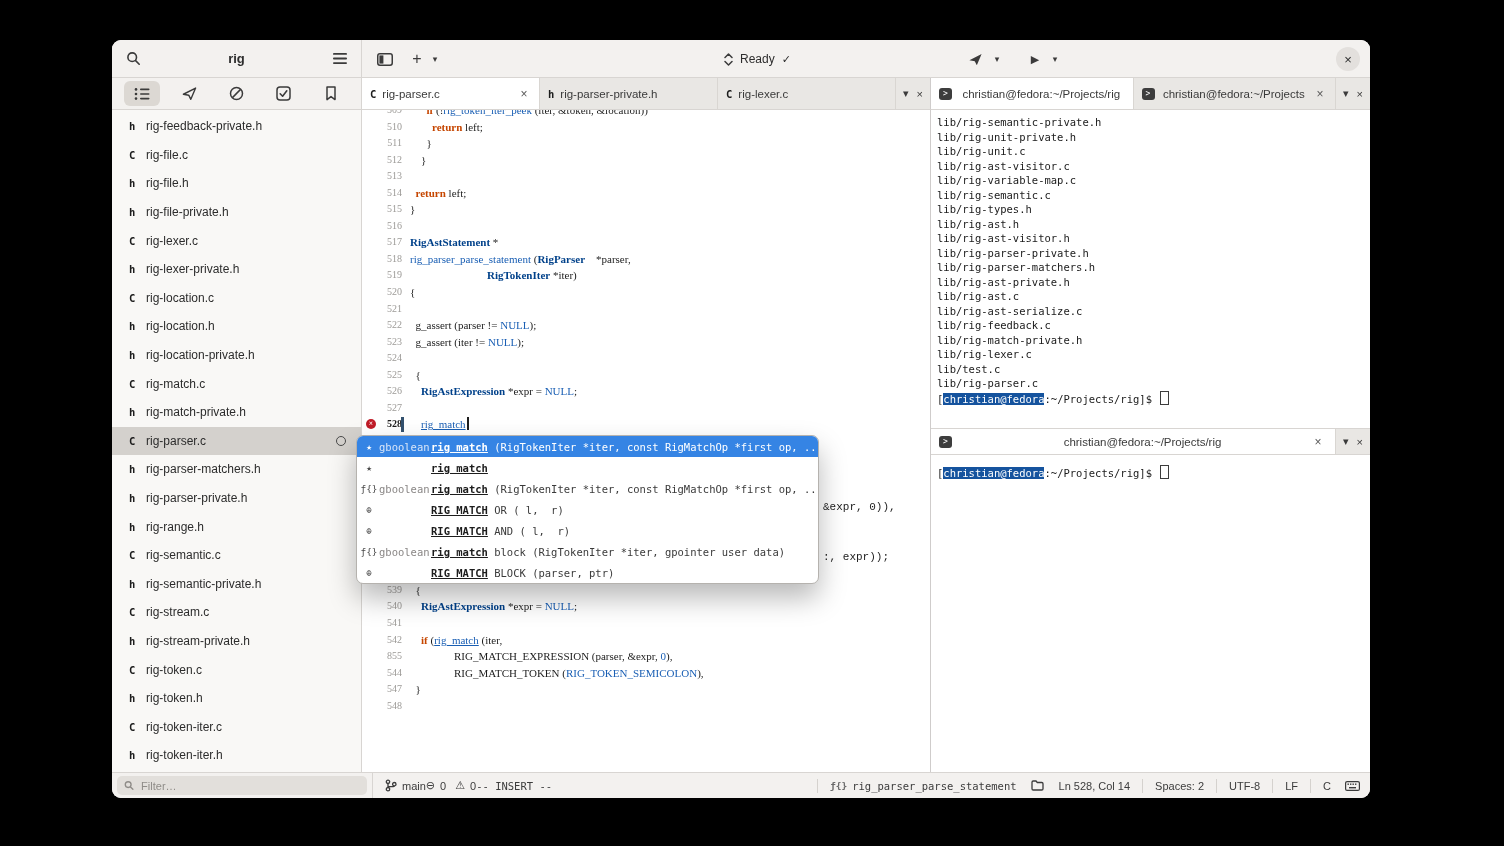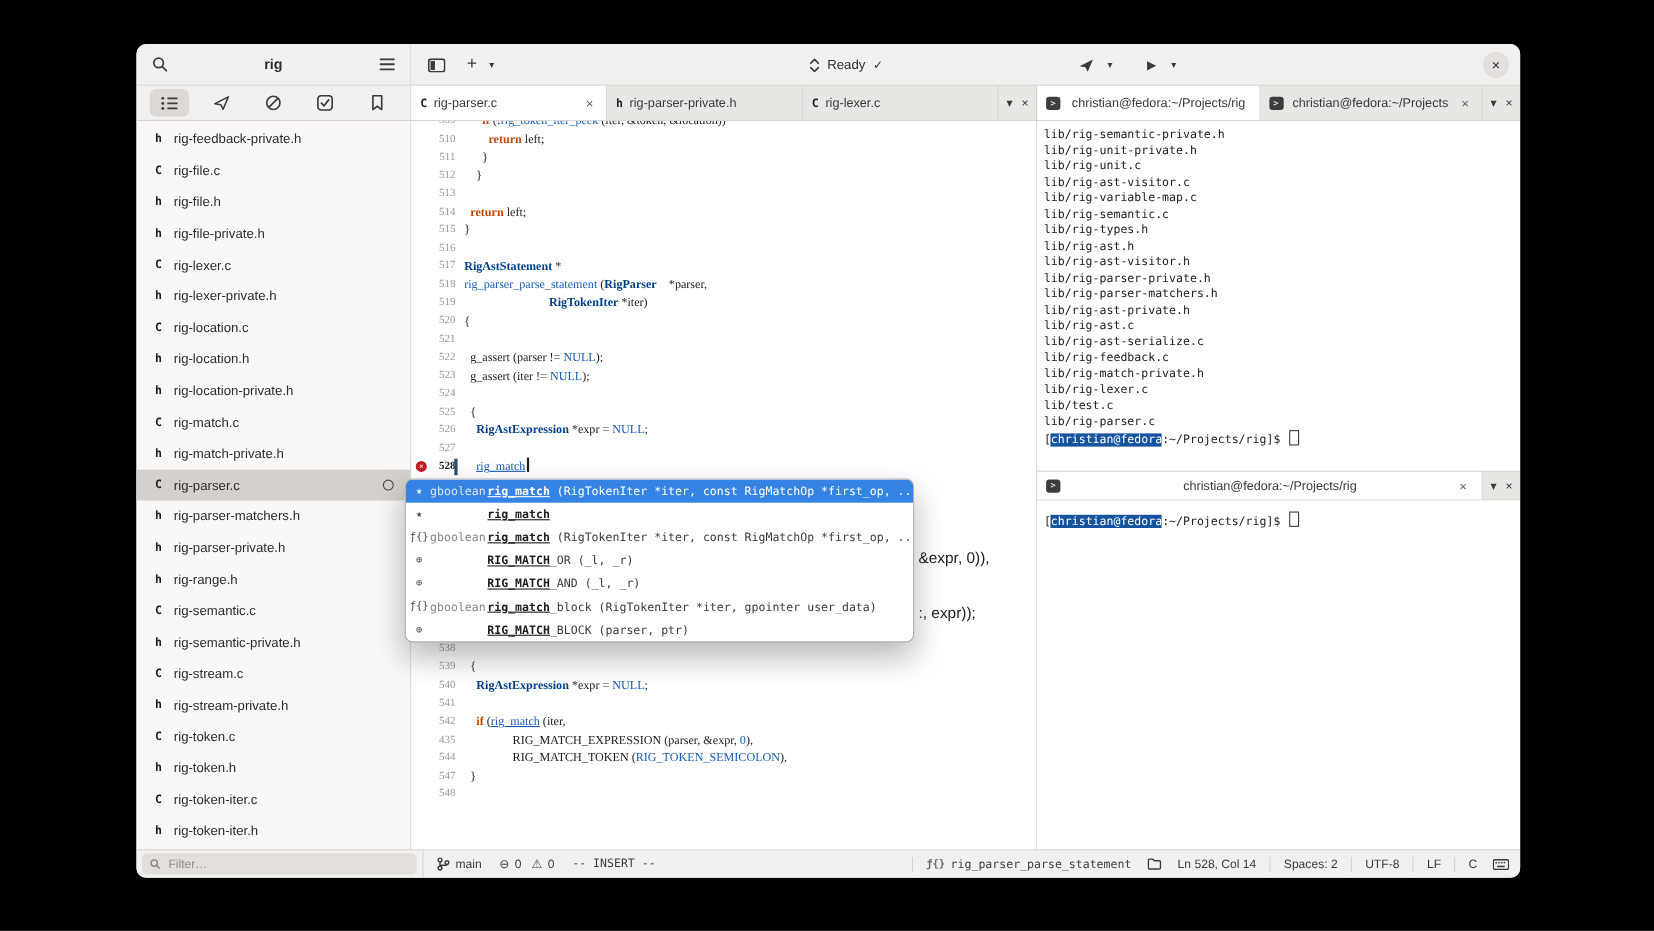--- a/index.html
+++ b/index.html
@@ -1,16 +1,16 @@
 <!DOCTYPE html>
 <html><head>
 <meta charset="utf-8">
 <style>
   html,body{margin:0;padding:0;width:1504px;height:846px;background:#000;font-family:"Liberation Sans",sans-serif;overflow:hidden}
-  .window{position:absolute;left:124px;top:40px;width:1258px;height:758px;background:#fff;border-radius:9px;overflow:hidden;
+  .window{position:absolute;left:112px;top:40px;width:1258px;height:758px;background:#fff;border-radius:9px;overflow:hidden;
     display:grid;grid-template-columns:250px 568px 440px;grid-template-rows:38px 32px 662px 26px;box-shadow:0 4px 30px rgba(0,0,0,.55)}
 
   
   .hdr{background:#f3f1ef;border-bottom:1px solid #d8d5d2;display:flex;align-items:center}
   .hdr-side{grid-area:1/1/2/2;border-right:1px solid #d8d5d2;padding:0 8px;gap:4px}
   .hdr-main{grid-area:1/2/2/4;position:relative}
   .hdr-title{flex:1;text-align:center;font-weight:bold;font-size:13px;color:#2d2d2d}
   .ibtn{width:26px;height:26px;border-radius:6px;display:flex;align-items:center;justify-content:center;color:#3b3b3b;flex:none;font-size:13px}
   .ibtn svg{display:block}
   .chev{font-size:9px;color:#3b3b3b;width:14px;text-align:center}
@@ -54,21 +54,21 @@
   .gerr{position:absolute;left:4px;top:3px;width:10px;height:10px;background:#c01c28;color:#fff;border-radius:50%;font-size:7.5px;line-height:10px;text-align:center;font-weight:bold}
   .gnum.cur{color:#1d1d1d;font-weight:bold}
   .ctext{white-space:pre;color:#1d1d1d}
   .tok-kw{color:#c64600;font-weight:bold}
   .tok-type{color:#00418a;font-weight:bold}
   .tok-fn{color:#1a5fb4}
   .tok-lit{color:#1a5fb4}
   .tok-link{color:#1a5fb4;text-decoration:underline}
   .caret{display:inline-block;width:2px;height:13px;background:#1d1d1d;vertical-align:-2px;margin-left:1px}
   .lineind{position:absolute;left:39px;top:1px;width:2.5px;height:14.5px;background:#33516e}
-  .frag{position:absolute;left:461px;font-family:Liberation Sans, sans-serif;font-size:14px;color:#1d1d1d;white-space:pre;line-height:16.55px}
+  .frag{position:absolute;left:461px;font-family:Liberation Mono, monospace;font-size:11px;color:#1d1d1d;white-space:pre;line-height:16.55px}
 
   
   .popup{position:absolute;left:244px;top:395px;width:461px;background:#fff;border:1px solid #b5b2ae;border-radius:7px;
     box-shadow:0 14px 28px rgba(0,0,0,.28);overflow:hidden;z-index:30}
   .prow{height:21px;display:flex;align-items:center;font-family:"DejaVu Sans Mono",monospace;font-size:10.5px;color:#3a3a3a;padding-left:2px}
   .prow.psel{background:#3584e4;color:#fff}
   .picon{width:20px;text-align:center;flex:none;font-size:9.5px;color:#4a4a4a}
   .psel .picon{color:#fff}
   .pret{width:52px;flex:none;color:#8a8786;white-space:pre}
   .psel .pret{color:#d8e5f8}
@@ -89,21 +89,21 @@
   .t2tabwrap{flex:1;display:flex;min-width:0}
   .term-tabbar2 .ttab{justify-content:center}
   .term-tabbar2 .tclose{position:absolute;right:10px}
 
   
   .statusbar{grid-area:4/1/5/4;background:#f3f1ef;border-top:1px solid #d8d5d2;display:flex;align-items:center;font-size:11px;color:#3c3c3c}
   .filter-wrap{width:250px;flex:none;padding:0 5px;border-right:1px solid #d8d5d2;height:100%;display:flex;align-items:center}
   .filterbox{height:19px;background:#e2dfdb;border-radius:5px;display:flex;align-items:center;padding:0 7px;gap:5px;flex:1}
   .filterbox input{border:0;background:transparent;outline:none;font-size:11px;color:#3c3c3c;width:100%;font-family:"Liberation Sans",sans-serif}
   .filterbox input::placeholder{color:#8f8c88}
-  .status-left{display:flex;align-items:flex-start;gap:16px;padding-left:12px}
+  .status-left{display:flex;align-items:flex-end;padding-left:12px}
   .sitem{display:flex;align-items:center;gap:5px;white-space:nowrap}
   .mode,.symbol{font-family:"DejaVu Sans Mono",monospace;font-size:10.5px}
   .status-right{margin-left:auto;display:flex;align-items:center;gap:12px;padding-right:9px}
   .vsep{width:1px;height:14px;background:#d5d2ce}
   .diag-ic{font-size:11px;color:#3b3b3b}
   .fnicon{font-family:"DejaVu Sans Mono",monospace;font-size:9.5px;color:#6a6a6a;font-weight:bold}
 </style>
 </head>
 <body>
 
@@ -513,26 +513,20 @@
           <span class="ctext"></span>
         </div>
         <div class="cl">
           <span class="gut">
             <span class="gnum">537</span>
           </span>
           <span class="ctext"></span>
         </div>
         <div class="cl">
           <span class="gut">
-            <span class="gnum">538</span>
-          </span>
-          <span class="ctext"></span>
-        </div>
-        <div class="cl">
-          <span class="gut">
             <span class="gnum">539</span>
           </span>
           <span class="ctext"><span>  {</span></span>
         </div>
         <div class="cl">
           <span class="gut">
             <span class="gnum">540</span>
           </span>
           <span class="ctext"><span>    </span><span class="tok-type">RigAstExpression</span><span> *expr = </span><span class="tok-lit">NULL</span><span>;</span></span>
         </div>
@@ -543,21 +537,21 @@
           <span class="ctext"></span>
         </div>
         <div class="cl">
           <span class="gut">
             <span class="gnum">542</span>
           </span>
           <span class="ctext"><span>    </span><span class="tok-kw">if</span><span> (</span><span class="tok-link">rig_match</span><span> (iter,</span></span>
         </div>
         <div class="cl">
           <span class="gut">
-            <span class="gnum">435</span>
+            <span class="gnum">855</span>
           </span>
           <span class="ctext"><span>                </span><span>RIG_MATCH_EXPRESSION (parser, &amp;expr, </span><span class="tok-lit">0</span><span>),</span></span>
         </div>
         <div class="cl">
           <span class="gut">
             <span class="gnum">544</span>
           </span>
           <span class="ctext"><span>                </span><span>RIG_MATCH_TOKEN (</span><span class="tok-lit">RIG_TOKEN_SEMICOLON</span><span>),</span></span>
         </div>
         <div class="cl">

